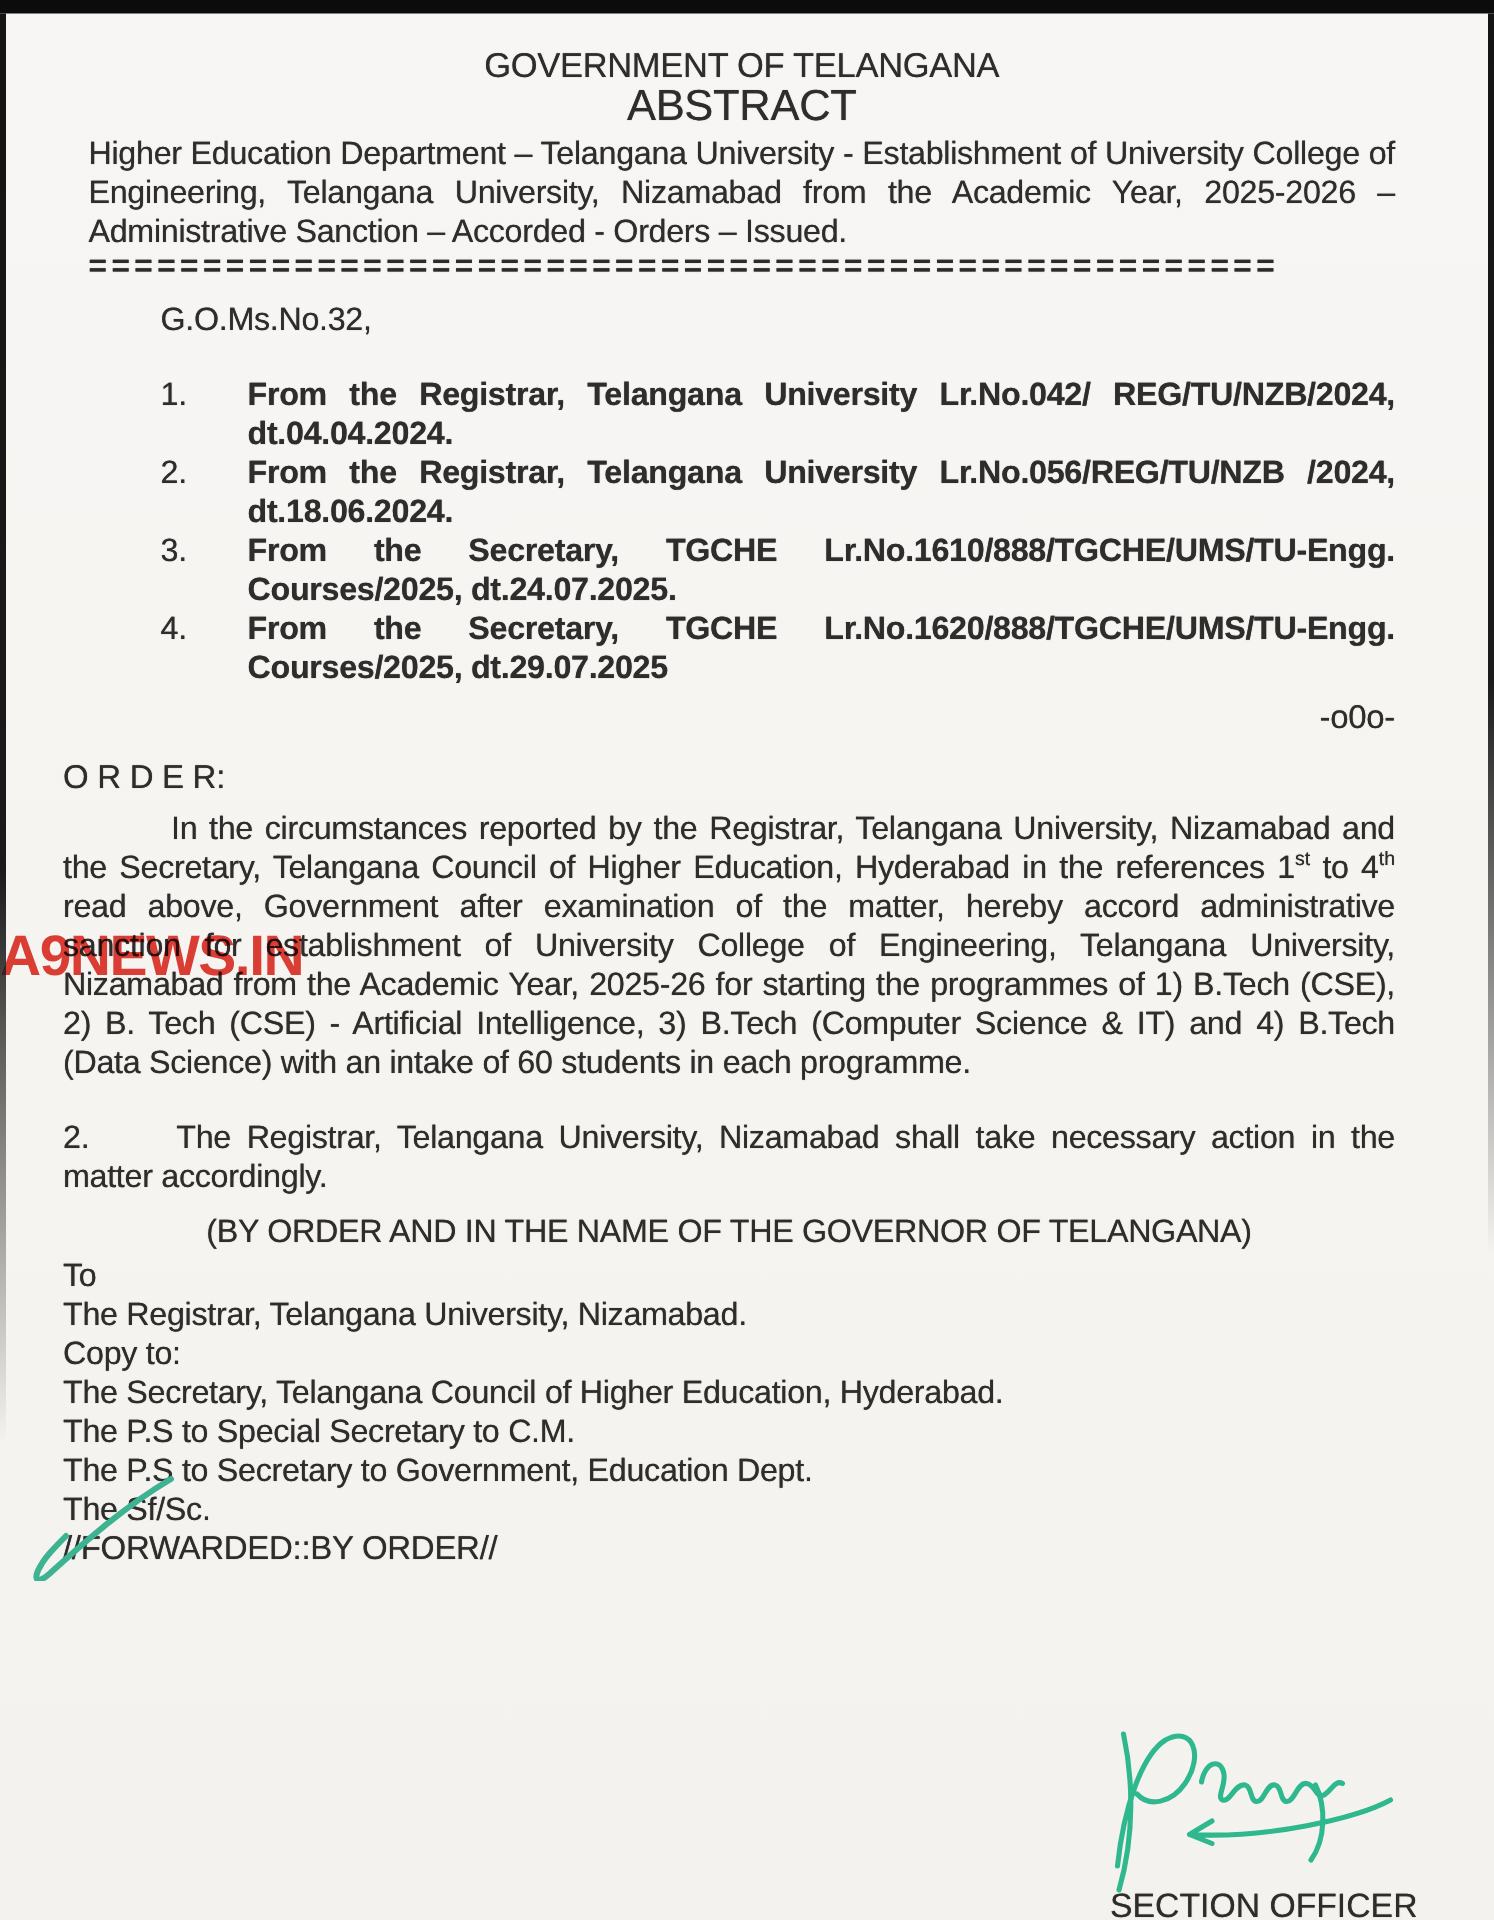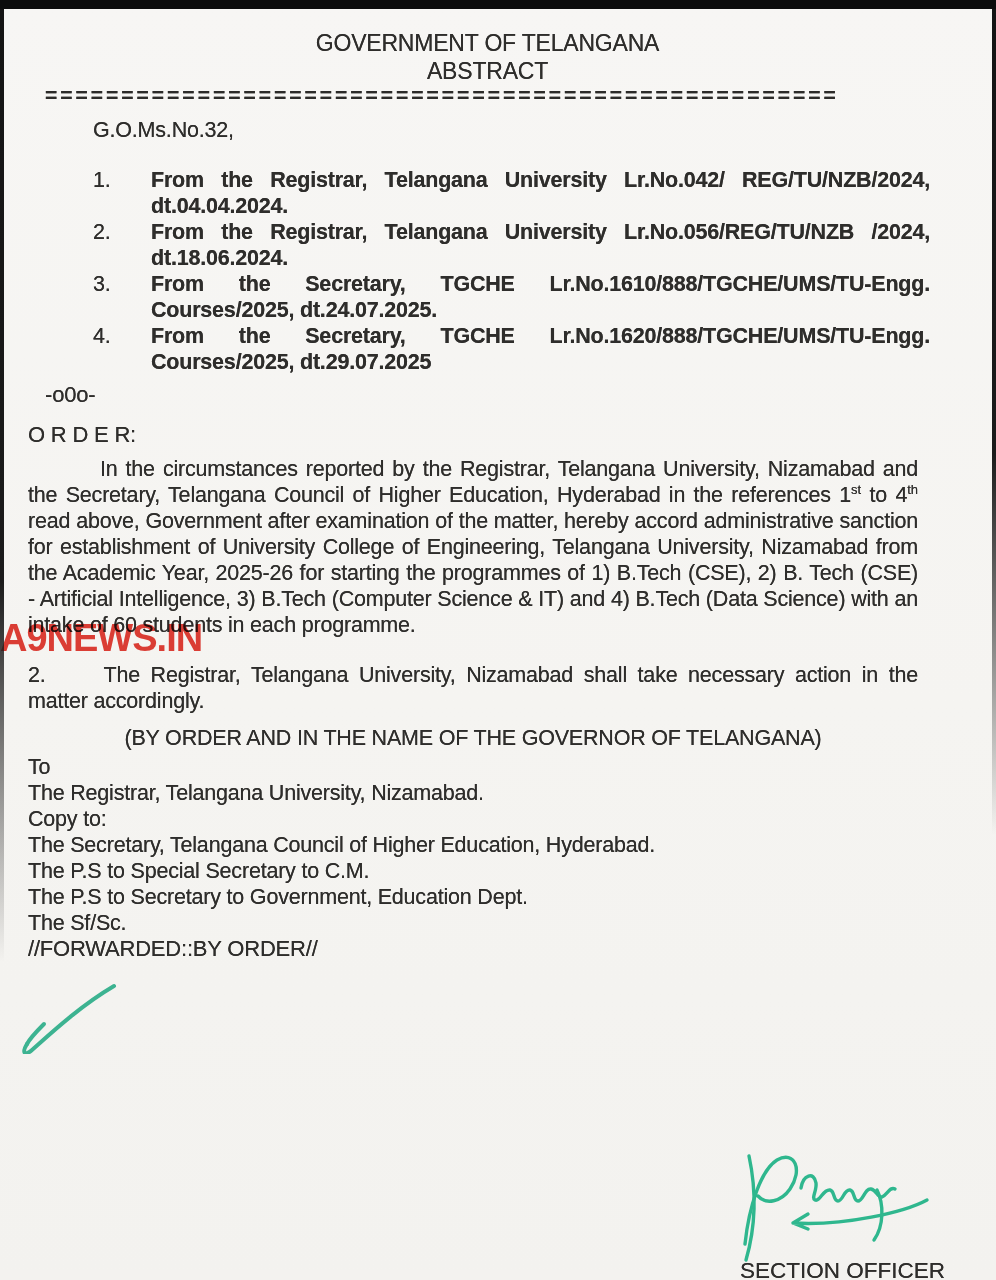--- a/index.html
+++ b/index.html
@@ -17,41 +17,41 @@
     color:var(--ink);
     position:relative;
     text-shadow:0 0 0.5px rgba(46,45,43,.85);
   }
   .scan-edge-top{position:absolute;top:0;left:0;width:100%;height:9px;background:#0c0c0c;z-index:5;}
   .scan-edge-left{position:absolute;top:9px;left:0;width:4px;height:1271px;
     background:linear-gradient(180deg,#141414 0%,#1b1b1b 45%,rgba(20,20,20,0) 75%);z-index:5;}
   .scan-edge-right{position:absolute;top:9px;right:0;width:4px;height:1271px;
     background:linear-gradient(180deg,#141414 0%,#1b1b1b 35%,rgba(20,20,20,0) 65%);z-index:5;}
 
-  .content{position:relative;padding:9px 66px 0 45px;font-size:21.5px;line-height:26px;letter-spacing:-0.2px;}
+  .content{position:relative;padding:9px 66px 0 59px;font-size:21.5px;line-height:26px;letter-spacing:-0.2px;}
 
   .center{text-align:center;}
   .title{margin-top:21px;font-size:23px;}
-  .abstract{margin-top:2px;font-size:23px;}
+  .abstract{margin-top:2px;font-size:29px;}
   .subject{margin-top:5px;text-align:justify;}
   .separator{font-weight:bold;font-size:21px;line-height:22px;letter-spacing:3px;white-space:nowrap;overflow:hidden;color:#2c2b29;}
   .dept{margin-top:10px;font-size:22px;}
 
   .go-row{margin-top:11px;display:flex;justify-content:space-between;align-items:flex-start;}
   .go-no{margin-left:48px;}
   .dated-block{text-align:right;padding-right:48px;}
 
   .refs{margin-top:24px;margin-left:48px;}
   .ref-row{display:flex;}
   .ref-num{width:58px;flex:0 0 58px;}
   .ref-text{flex:1;text-align:justify;font-weight:bold;}
 
-  .ooo{margin-top:7px;text-align:left;font-size:22px;}
+  .ooo{margin-top:7px;text-align:right;font-size:22px;}
 
-  .lower{padding-left:28px;margin-left:-45px;padding-right:0;margin-right:12px;}
+  .lower{padding-left:28px;margin-left:-45px;padding-right:0;margin-right:0;}
   .order-label{margin-top:14px;font-size:22px;}
   .order-para{margin-top:8px;text-align:justify;text-indent:72px;}
   sup{font-size:13px;line-height:0;letter-spacing:0;}
   .para2{margin-top:24px;text-align:justify;}
   .num-gap{display:inline-block;width:58px;}
   .by-order{margin-top:11px;text-align:center;font-size:21.5px;}
 
   .signatory{margin-top:19px;margin-left:auto;width:360px;margin-right:0;text-align:center;font-size:22px;}
 
   .addr{margin-top:3px;}
@@ -73,20 +73,21 @@
 
 <div class="scan-edge-top"></div>
 <div class="scan-edge-left"></div>
 <div class="scan-edge-right"></div>
 
 <div class="content">
 
   <div class="center title">GOVERNMENT OF TELANGANA</div>
   <div class="center abstract">ABSTRACT</div>
 
+  <p class="subject">Higher Education Department – Telangana University - Establishment of University College of Engineering, Telangana University, Nizamabad from the Academic Year, 2025-2026 – Administrative Sanction – Accorded - Orders – Issued.</p>
 
   <div class="separator">====================================================</div>
 
 
   <div class="go-row">
     <div class="go-no">G.O.Ms.No.32,</div>
   </div>
 
   <div class="refs">
     <div class="ref-row">

